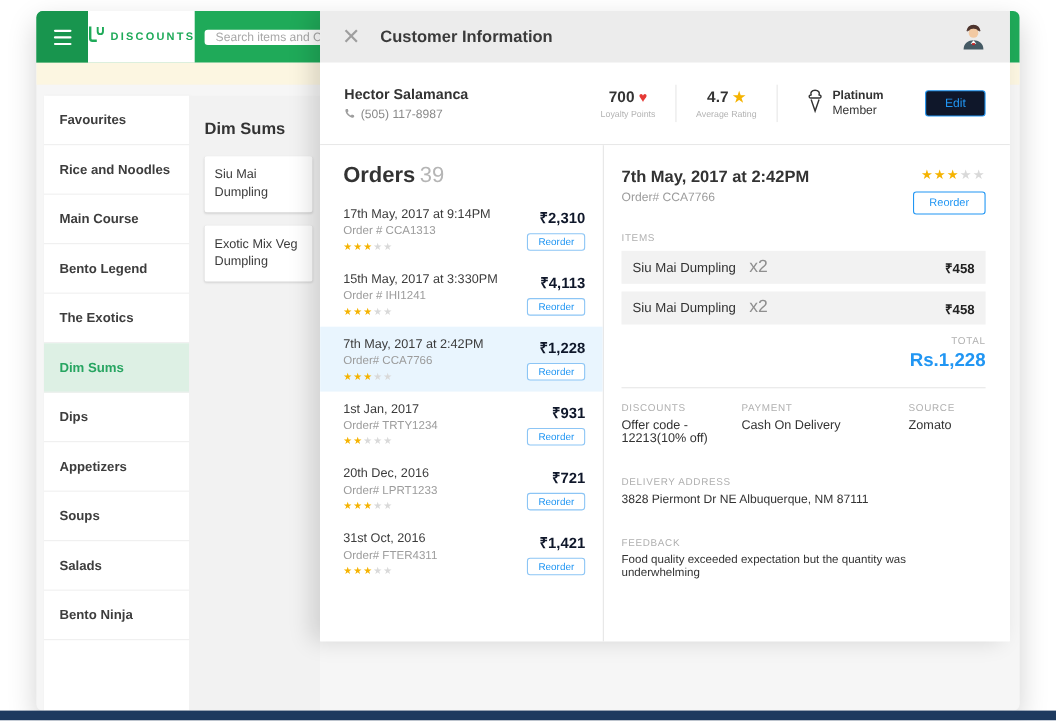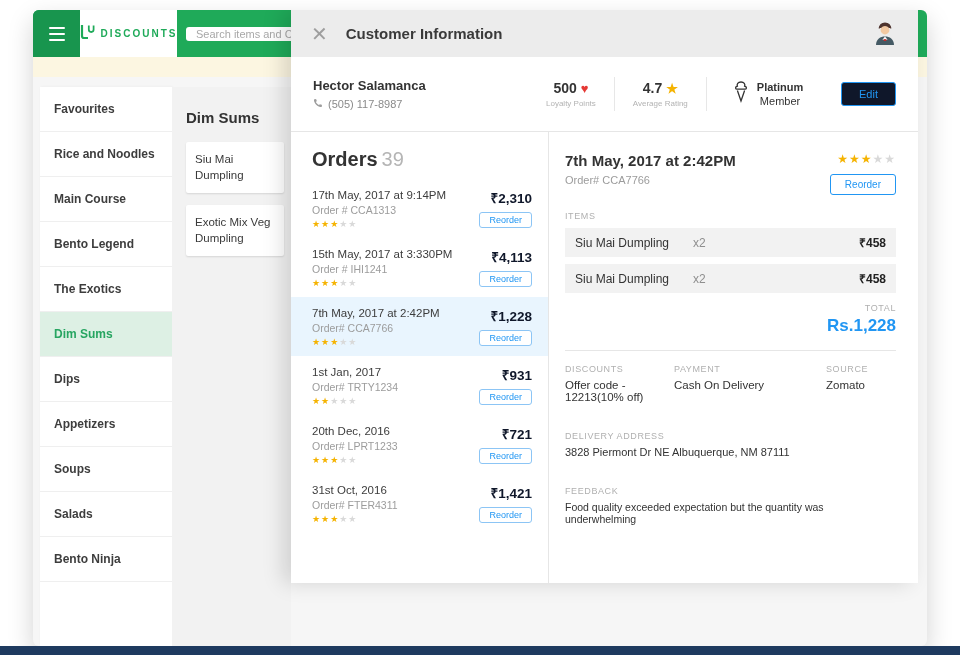--- a/index.html
+++ b/index.html
@@ -46,21 +46,21 @@
   .cust-row { height:75px; display:flex; align-items:center; padding:0 22px; border-bottom:1px solid #e6e6e6; background:#fff; }
   .cust-id { width:215px; }
   .cust-name { font-size:13px; font-weight:bold; color:#333; }
   .cust-phone { font-size:11px; color:#8a8a8a; margin-top:5px; display:flex; align-items:center; gap:5px; }
   .stat { text-align:center; padding:0 18px; }
   .stat-top { font-size:14px; font-weight:bold; color:#333; }
   .stat-top .heart { color:#e53935; font-size:13px; }
   .stat-top .star-big { color:#f5b301; font-size:13px; }
   .stat-label { font-size:8px; color:#b3b3b3; margin-top:3px; }
   .vdiv { width:1px; height:34px; background:#e7e7e7; }
-  .member { display:flex; align-items:center; gap:8px; padding-left:26px;text-align:center; }
+  .member { display:flex; align-items:center; gap:8px; padding-left:26px; }
   .member-text { font-size:11px; color:#333; line-height:1.3; }
   .member-text b { display:block; font-weight:bold; }
   .edit-btn { margin-left:auto; background:#0f172a; border:1px solid #2196f3; color:#2196f3; font-size:11px;
               padding:5px 17px; border-radius:3px; cursor:pointer; }
 
   .modal-body { position:absolute; top:122px; left:0; right:0; bottom:0; display:flex; background:#fff; }
 
   
   .orders-panel { width:258px; border-right:1px solid #e6e6e6; overflow:hidden; }
   .orders-head { padding:16px 0 8px 21px; font-size:20px; font-weight:bold; color:#333; }
@@ -82,21 +82,21 @@
   .det-date { font-size:15px; font-weight:bold; color:#333; }
   .det-no { font-size:11px; color:#9c9c9c; margin-top:5px; }
   .det-right { text-align:right; }
   .det-right .stars { font-size:12px; margin-top:0; }
   .reorder-lg { margin-top:8px; display:inline-block; background:#fff; border:1px solid #2196f3; color:#2196f3;
                 font-size:10px; padding:4px 14px; border-radius:3px; cursor:pointer; }
   .sec-label { font-size:9px; color:#b0b0b0; letter-spacing:.6px; }
   .items-label { margin-top:16px; }
   .item-row { margin-top:7px; background:#f2f2f2; padding:6px 10px; display:flex; align-items:center; font-size:12px; }
   .item-name { color:#333; }
-  .item-qty { color:#8f8f8f; font-size:12px; margin-left:24px; }
+  .item-qty { color:#8f8f8f; font-size:16px; margin-left:12px; }
   .item-price { margin-left:auto; font-weight:bold; color:#222; }
   .total-wrap { text-align:right; margin-top:10px; padding-bottom:14px; border-bottom:1px solid #e6e6e6; }
   .total-value { font-size:17px; font-weight:bold; color:#2196f3; margin-top:3px; }
   .meta-row { display:flex; margin-top:13px; }
   .meta-col { }
   .meta-col.c1 { flex:1; }
   .meta-col.c2 { width:152px; }
   .meta-col.c3 { width:70px; }
   .meta-value { font-size:11.5px; color:#333; margin-top:5px; }
   .block { margin-top:28px; }
@@ -174,21 +174,21 @@
           <span>
             <svg width="10" height="10" viewBox="0 0 10 10">
                 <path d="M2 1 C1 1 .8 2.2 1.2 3.6 C1.9 6 4 8.1 6.4 8.8 C7.8 9.2 9 9 9 8 L8.8 6.8 L6.9 6.2 L6 7.1 C4.8 6.5 3.5 5.2 2.9 4 L3.8 3.1 L3.2 1.2 Z" fill="#9e9e9e"></path>
               </svg>
           </span>
           <span>(505) 117-8987</span>
         </div>
       </div>
 
       <div class="stat">
-        <div class="stat-top"><span>500</span> <span class="heart">♥</span></div>
+        <div class="stat-top"><span>700</span> <span class="heart">♥</span></div>
         <div class="stat-label">Loyalty Points</div>
       </div>
 
       <div class="vdiv"></div>
 
       <div class="stat">
         <div class="stat-top"><span>4.7</span> <span class="star-big">★</span></div>
         <div class="stat-label">Average Rating</div>
       </div>
 

